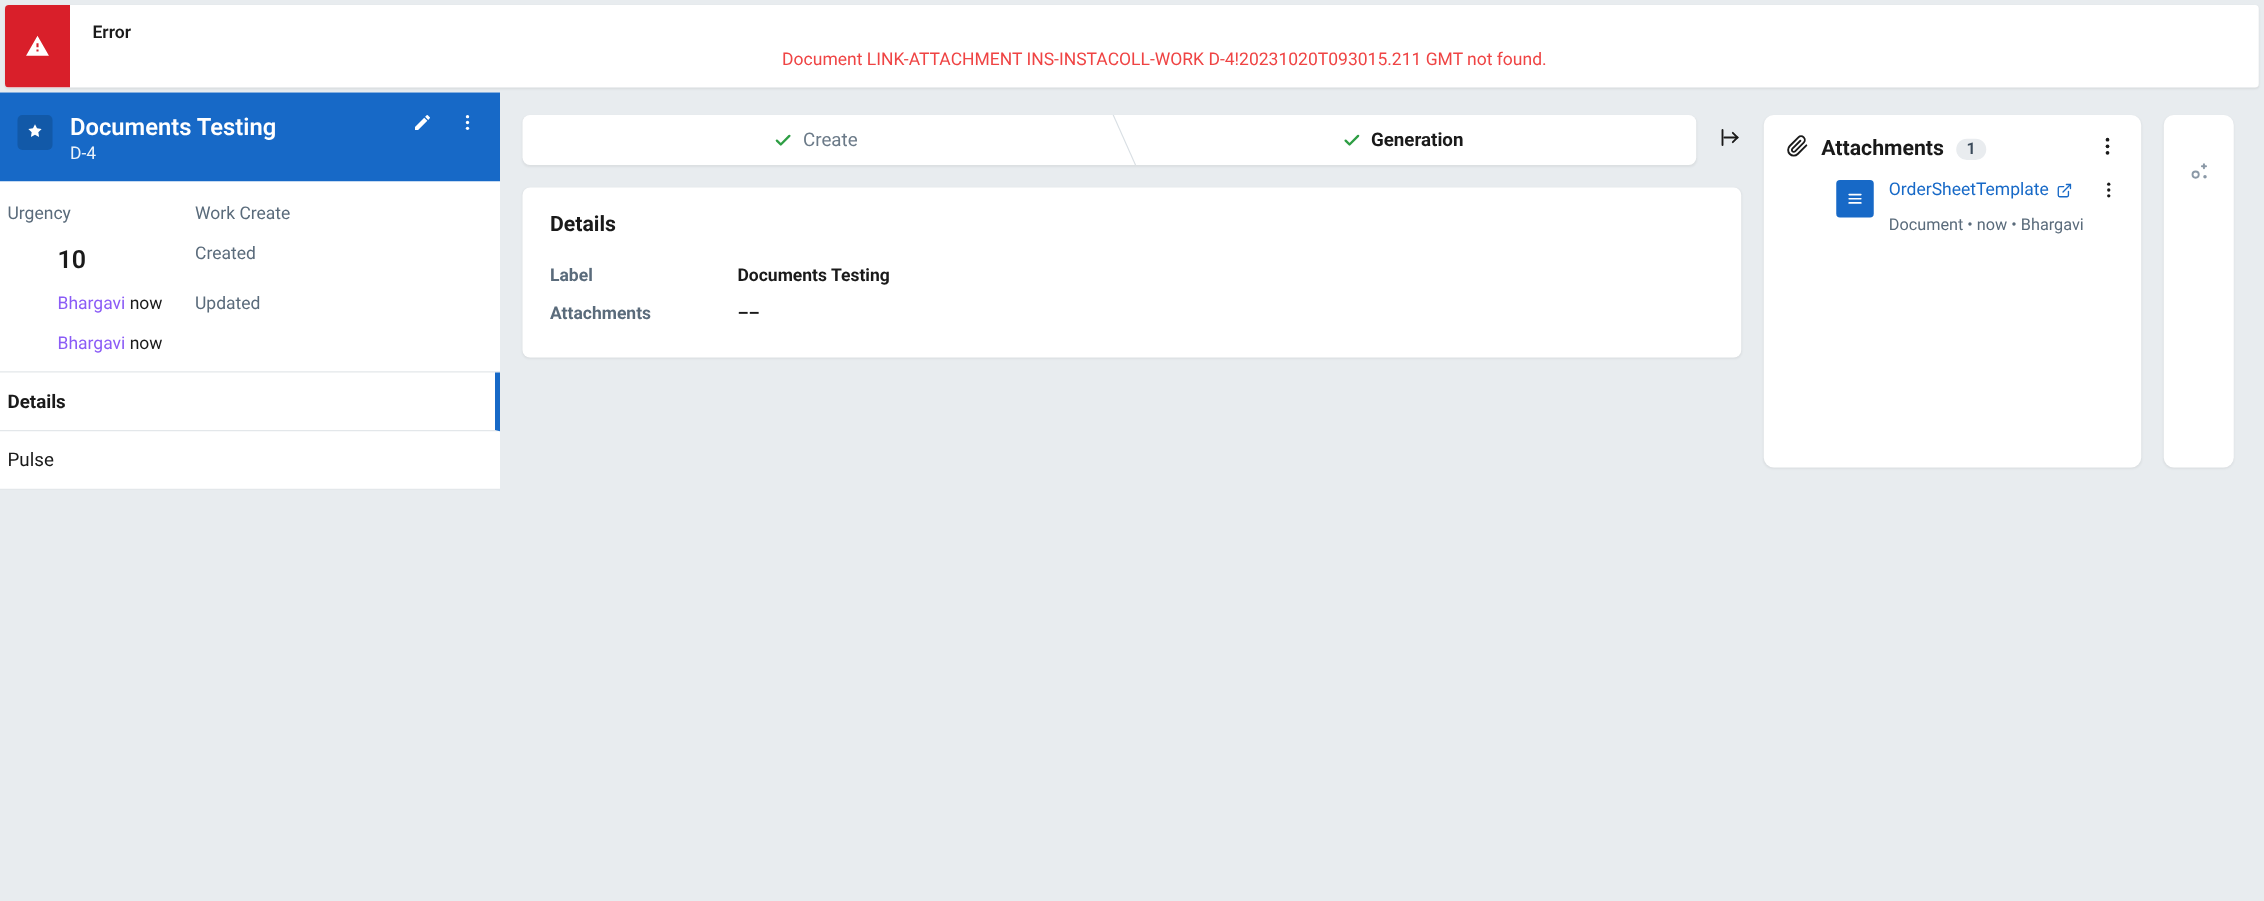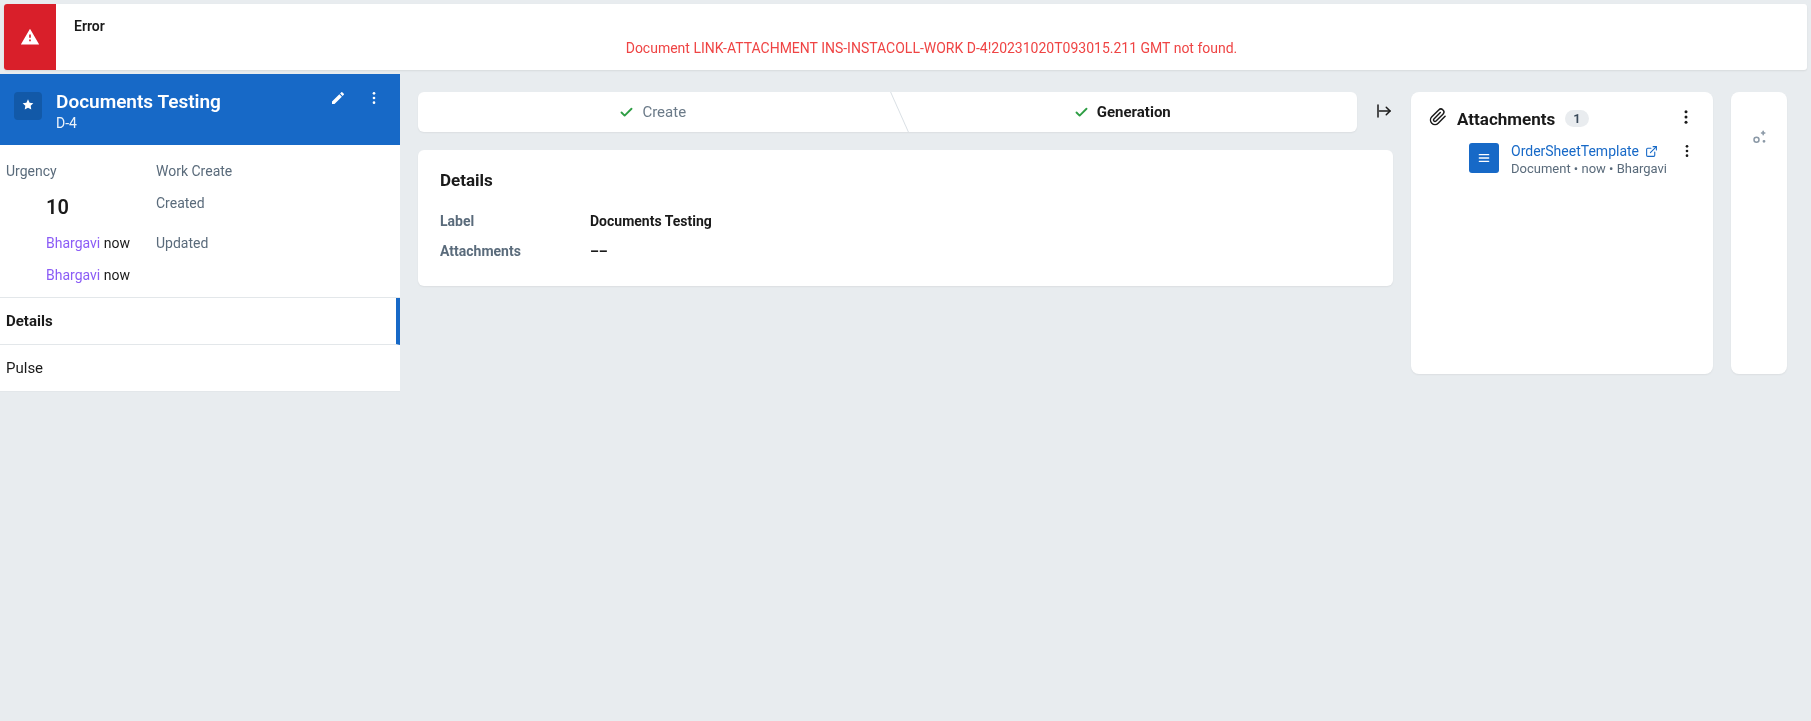--- a/index.html
+++ b/index.html
@@ -206,21 +206,21 @@
   .doc-icon {
     width:30px; height:30px;
     background:#1769c7;
     border-radius:3px;
     display:flex; align-items:center; justify-content:center;
   }
   .doc-icon svg { stroke:#fff; width:16px; height:16px; }
   .attach-info { flex:1; }
   .attach-name { color:#1769c7; cursor:pointer; display:flex; align-items:center; gap:6px; }
   .attach-name svg { width:13px; height:13px; stroke:#1769c7; }
-  .attach-sub { color:#5a6b7b; font-size:13px; margin-top:2px; }
+  .attach-sub { color:#5a6b7b; font-size:13px; margin-top:13px; }
   .attach-menu svg { width:16px; height:16px; cursor:pointer; }
 
   .followers-empty {
     text-align:center;
     color:#5a6b7b;
     padding:20px 0 6px 0;
   }
   .sparkle-icon svg { width:20px; height:20px; stroke:#8a98a6; }
   .followers-empty-text { margin-top:8px; }
 

